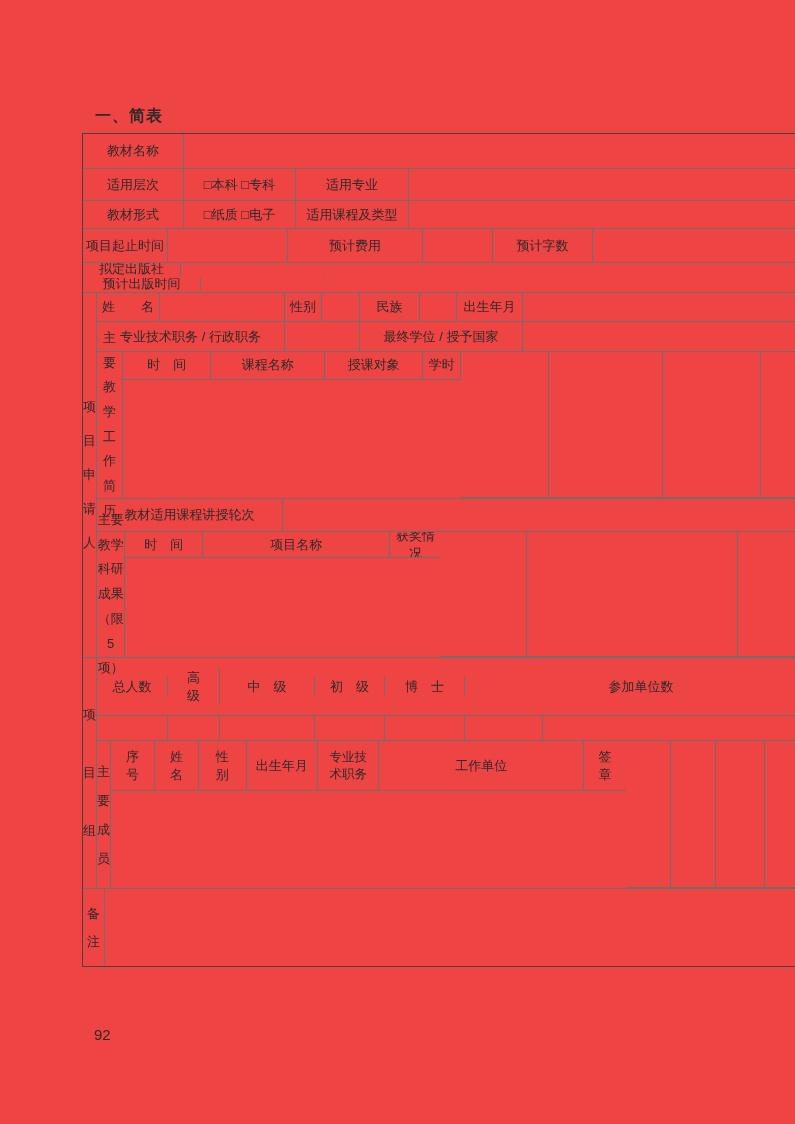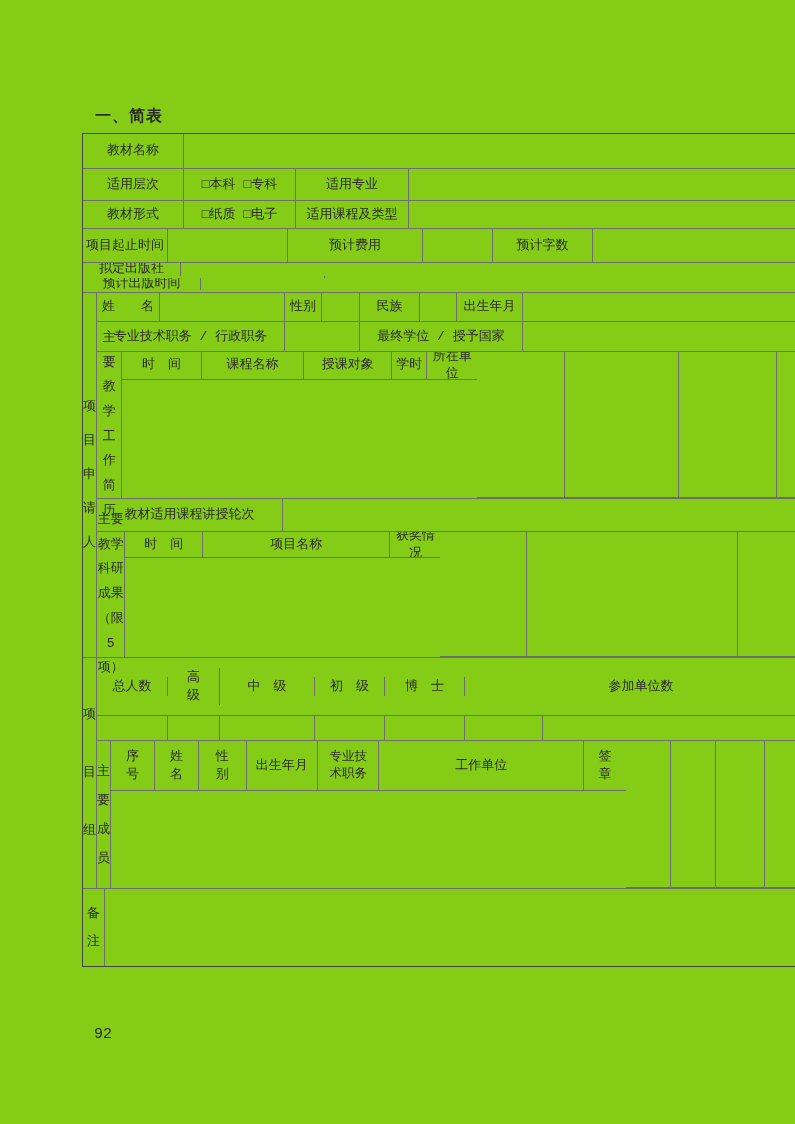--- a/index.html
+++ b/index.html
@@ -5,22 +5,22 @@
   :root{
     --line:#6e6e6e;
     --line-dark:#444;
     --ink:#2b2b2b;
   }
   *{margin:0;padding:0;box-sizing:border-box;}
   html,body{background:#e9e9e9;}
   #page{
     position:relative;
     width:795px;height:1124px;
-    background:#84cc16;
-    font-family:Liberation Mono, monospace;
+    background:#ef4444;
+    font-family:Liberation Sans, sans-serif;
     color:var(--ink);
     overflow:hidden;
   }
   #doc-title{
     position:absolute;left:95px;top:106px;
     font-size:16px;font-weight:bold;letter-spacing:1px;
   }
   #page-number{
     position:absolute;left:94px;top:1026px;
     font-size:15px;
@@ -167,21 +167,20 @@
 
         <div class="block block-teaching">
           <div class="blabel">主要教学
 工作简历</div>
           <div class="binner">
             <div class="row ihead-teaching">
               <div class="cell t-c1">时　间</div>
               <div class="cell t-c2">课程名称</div>
               <div class="cell t-c3">授课对象</div>
               <div class="cell t-c4">学时</div>
-              <div class="cell grow lastc">所在单位</div>
             </div>
             <div class="row irow">
               <div class="cell t-c1"></div>
                 <div class="cell t-c2"></div>
                 <div class="cell t-c3"></div>
                 <div class="cell t-c4"></div>
                 <div class="cell grow lastc"></div>
             </div>
             <div class="row irow">
               <div class="cell t-c1"></div>

